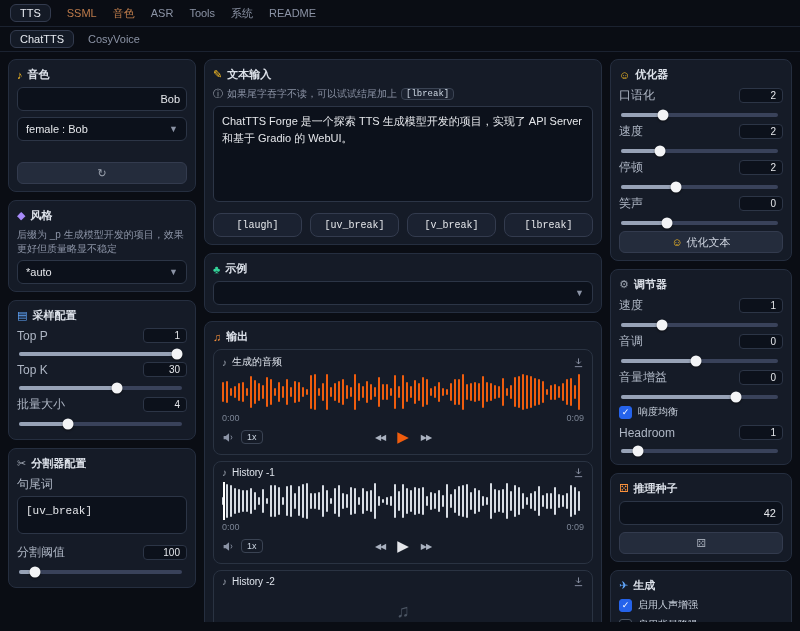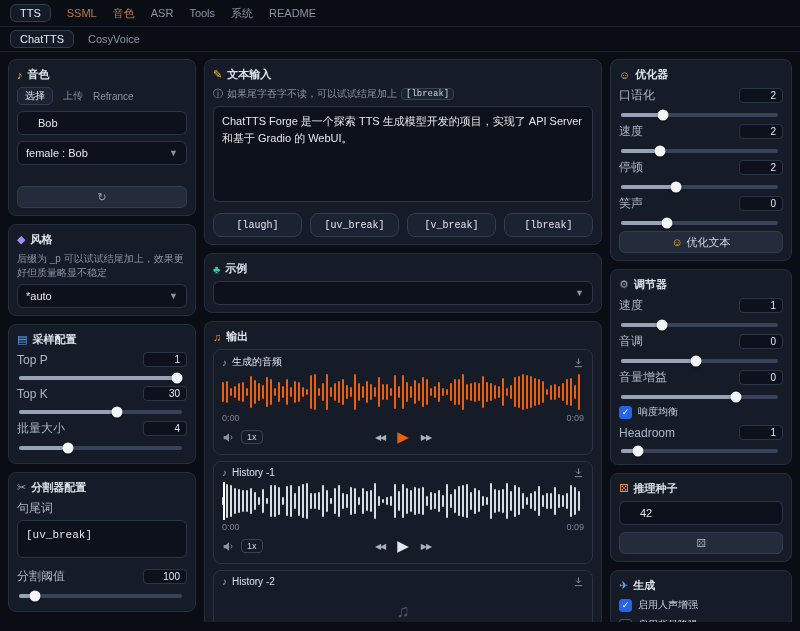--- a/index.html
+++ b/index.html
@@ -22,21 +22,21 @@
   .col-left { width:188px; flex:none; }
   .col-mid { flex:1; }
   .col-right { width:182px; flex:none; }
 
   .panel { background:#151b27; border:1px solid #252e3f; border-radius:8px; padding:7px 8px; flex:none; }
   .p-title { display:flex; align-items:center; gap:5px; font-size:11px; color:#dde2ea; margin-bottom:5px; font-weight:bold; }
   .p-title .ic { font-size:11px; font-weight:normal; }
 
   
   .inputbox, .dropdown, .txtarea { width:100%; background:#0c111b; border:1px solid #2c3546; border-radius:6px; color:#e5e7eb; font-size:11px; }
-  .inputbox { padding:5px 20px; height:24px; }
+  .inputbox { padding:5px 6px; height:24px;text-align:right; }
   input.inputbox { outline:none; }
   .dropdown { display:flex; align-items:center; justify-content:space-between; padding:4px 8px; height:24px; cursor:pointer; }
   .dropdown .arrow { color:#8b93a5; font-size:9px; }
   .txtarea { resize:none; padding:6px 8px; line-height:1.5; font-family:"Liberation Sans","DejaVu Sans",sans-serif; outline:none; }
 
   .minitabs { display:flex; align-items:center; gap:10px; margin-bottom:6px; }
   .minitabs .mpill { font-size:10px; color:#e7eaf0; background:#1c2433; border:1px solid #333b4e; border-radius:5px; padding:1px 7px; }
   .minitabs .mtab { font-size:10px; color:#8b93a5; }
 
   .btn-secondary { display:flex; align-items:center; justify-content:center; gap:4px; width:100%; background:#242c3c; border:1px solid #333b4e; border-radius:6px; color:#cfd5e0; font-size:11px; height:22px; cursor:pointer; }
@@ -111,41 +111,36 @@
 
   <div class="content">
 
     <div class="col col-left">
 
       <div class="panel">
         <div class="p-title">
           <span class="ic icon-amber">♪</span>
           <span>音色</span>
         </div>
-        <div class="minitabs">
-          <span class="mpill">选择</span>
-          <span class="mtab">上传</span>
-          <span class="mtab">Refrance</span>
-        </div>
         <input class="inputbox" style="margin-bottom: 6px;" value="Bob">
         <div class="dropdown" style="margin-bottom:21px">
           <span>female : Bob</span>
           <span class="arrow">▼</span>
         </div>
         <div class="btn-secondary">
           <span class="icon-gray">↻</span>
         </div>
       </div>
 
       <div class="panel">
         <div class="p-title">
           <span class="ic icon-purple">◆</span>
           <span>风格</span>
         </div>
-        <div class="hint">后缀为 _p 可以试试结尾加上，效果更好但质量略显不稳定</div>
+        <div class="hint">后缀为 _p 生成模型开发的项目，效果更好但质量略显不稳定</div>
         <div class="dropdown">
           <span>*auto</span>
           <span class="arrow">▼</span>
         </div>
       </div>
 
       <div class="panel">
         <div class="p-title">
           <span class="ic icon-blue">▤</span>
           <span>采样配置</span>

